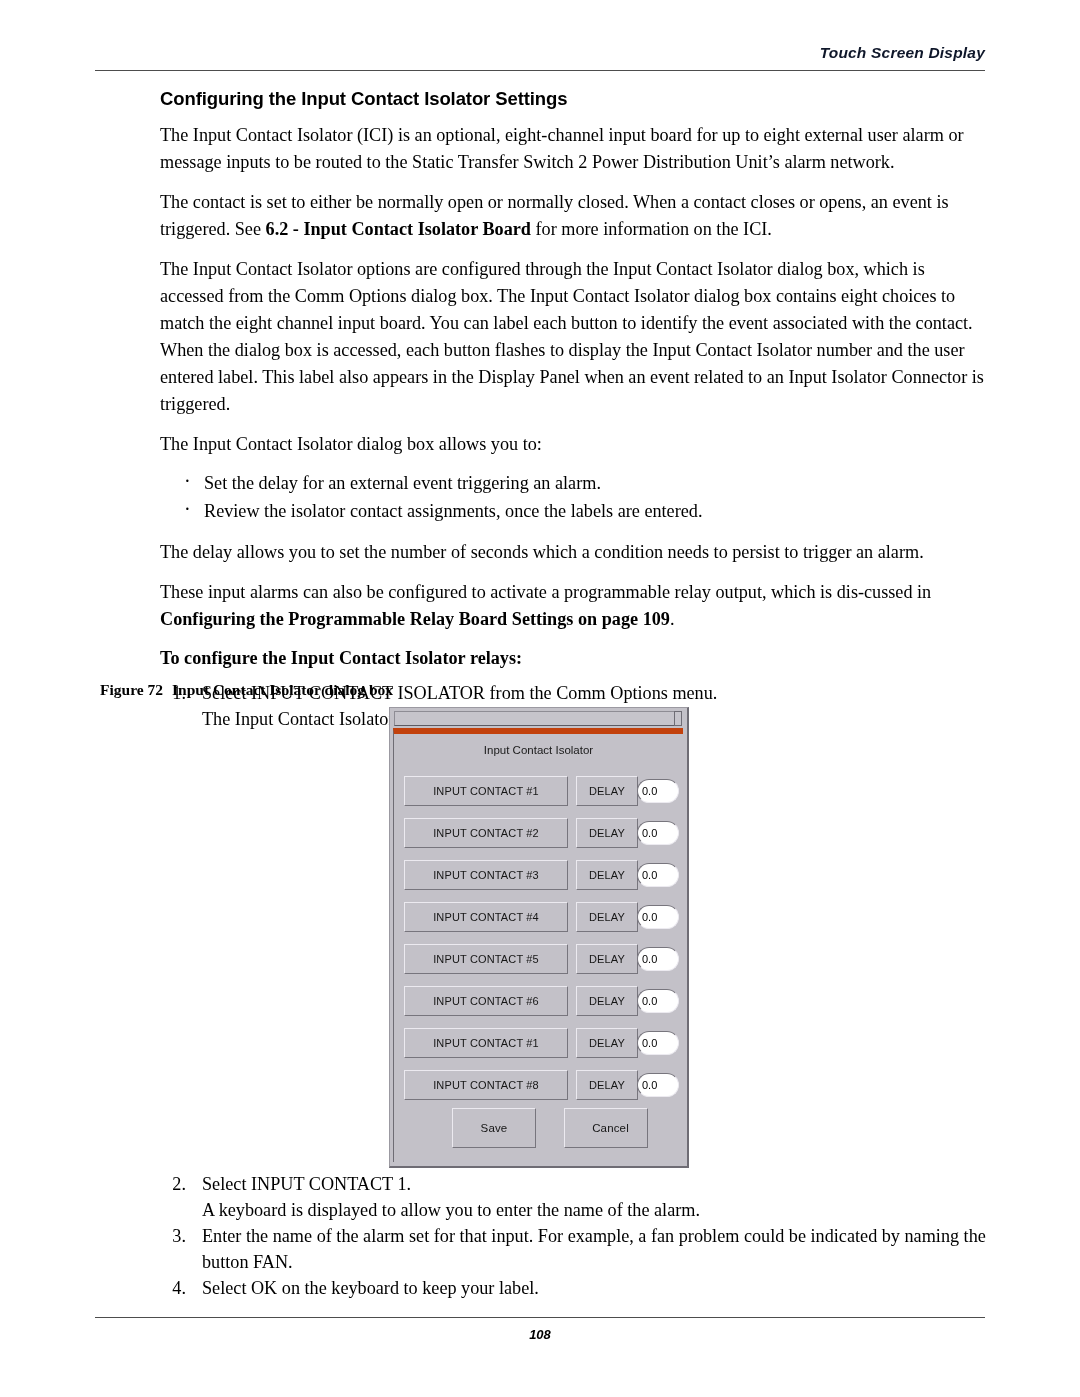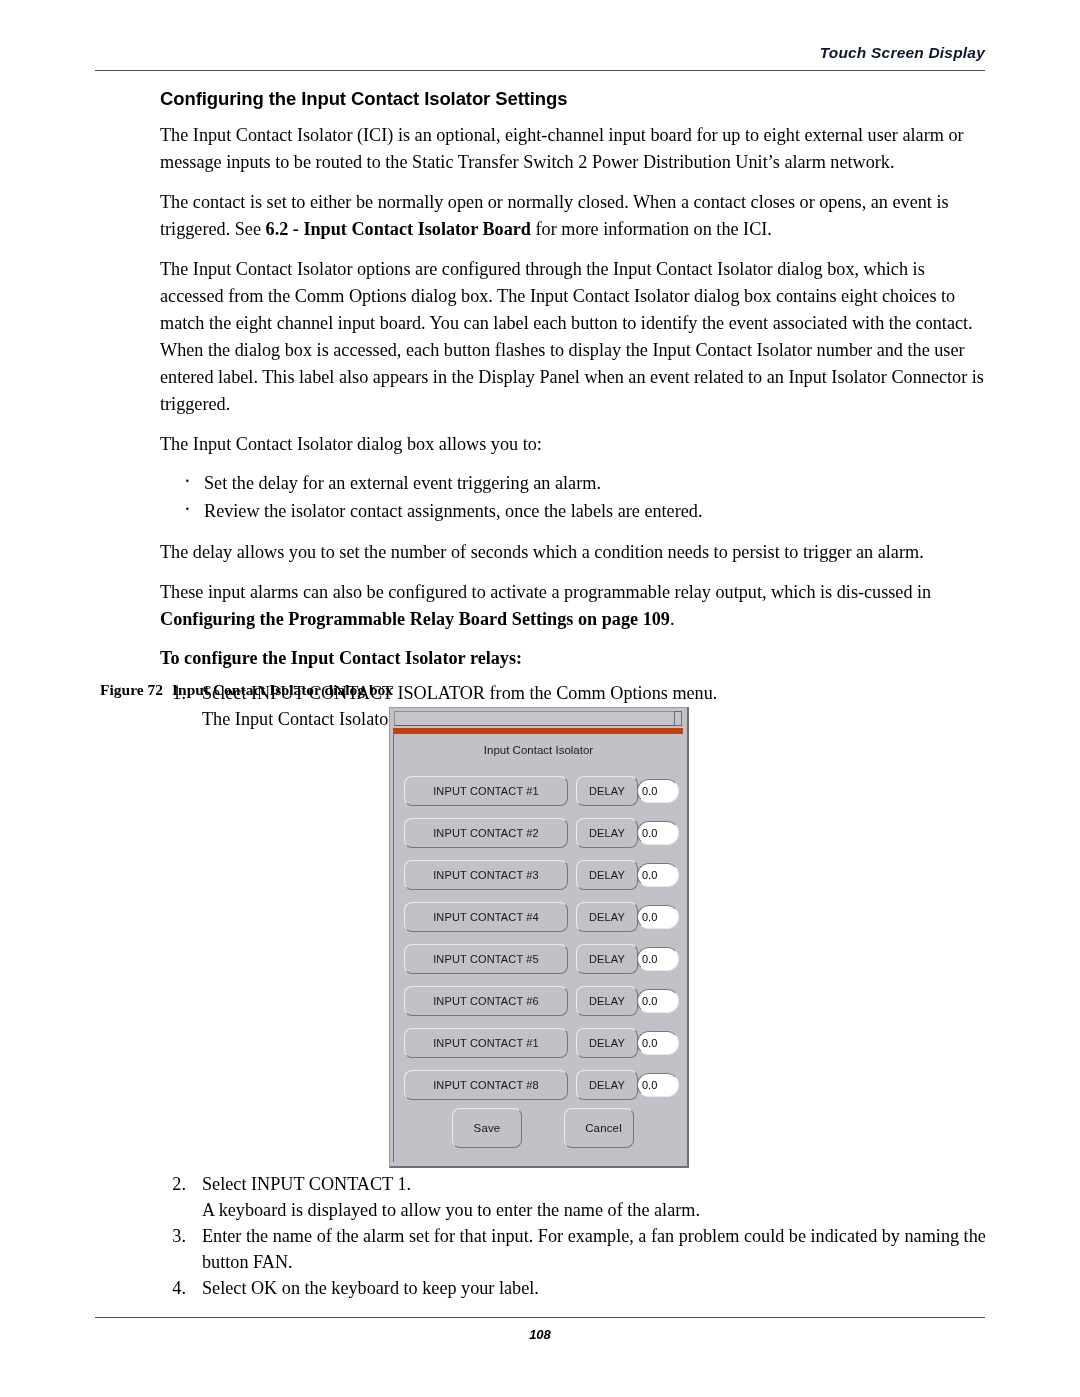--- a/index.html
+++ b/index.html
@@ -241,21 +241,20 @@
     border-right: 1.5px solid #77757d;
     border-bottom: 1.5px solid #77757d;
     box-sizing: border-box;
     display: flex;
     align-items: center;
     justify-content: center;
     color: #161616;
     font-size: 11px;
     letter-spacing: 0.15px;
     user-select: none;
-    border-radius: 8px;
   }
   .row .contact-btn {
     position: absolute;
     left: 0;
     top: 0;
     width: 164px;
     height: 30px;
   }
   .row .delay-btn {
     position: absolute;
@@ -287,21 +286,21 @@
   .dlg-footer {
     position: absolute;
     left: 0;
     right: 0;
     bottom: 14px;
     height: 40px;
   }
   .dlg-footer .foot-btn {
     position: absolute;
     top: 0;
-    width: 70px;
+    width: 84px;
     height: 40px;
     font-size: 11.5px;
   }
   .dlg-footer .save-btn { left: 58px; }
   .dlg-footer .cancel-btn { left: 170px; padding-left: 9px; }
 </style>
 </head>
 <body>
 
 <div class="page">

